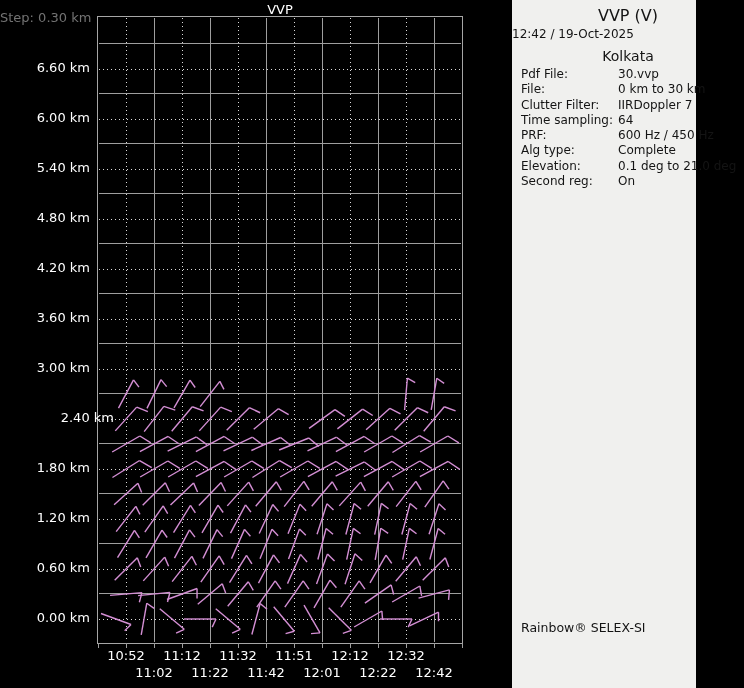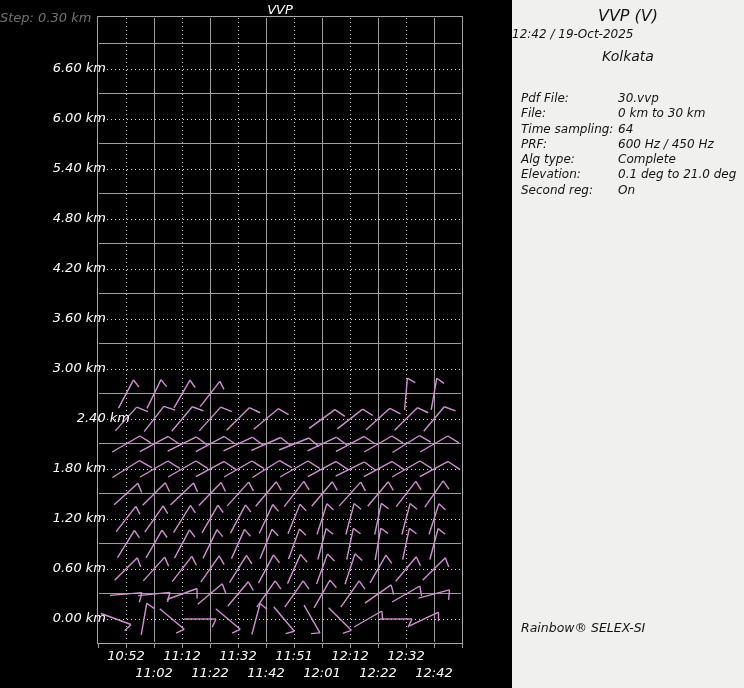--- a/index.html
+++ b/index.html
@@ -1,39 +1,39 @@
 <!DOCTYPE html>
 <html><head>
 <meta charset="utf-8">
 <style>
   html,body{margin:0;padding:0;width:744px;height:688px;overflow:hidden;
     background:#000;font-family:"DejaVu Sans","Liberation Sans",sans-serif;}
-  #stage{position:relative;width:744px;height:688px;background:#000;font-style:italic;}
+  #stage{position:relative;width:744px;height:688px;background:#000;}
   
   #plot-title{position:absolute;left:98px;top:2px;width:364px;text-align:center;
     color:#fff;font-size:13px;}
   #step-label{position:absolute;left:0;top:10px;width:90px;text-align:right;
     color:#737373;font-size:13px;white-space:nowrap;}
-  .y-label{position:absolute;left:16px;width:90px;text-align:right;color:#fff;
+  .y-label{position:absolute;left:0;width:90px;text-align:right;color:#fff;
     font-size:13px;white-space:nowrap;}
   .x-label{position:absolute;width:60px;text-align:center;color:#fff;
     font-size:13px;white-space:nowrap;}
   #plot-area{position:absolute;left:97px;top:16px;width:366px;height:628px;
     border:1px solid #a6a6a6;box-sizing:border-box;background:#000;}
   #plot-svg{position:absolute;left:0;top:0;overflow:visible;}
   
-  #panel{position:absolute;left:512px;top:0;width:232px;height:688px;
+  #panel{position:absolute;left:512px;top:0;width:184px;height:688px;
     background:#f0f0ee;color:#141414;}
   #panel-title{position:absolute;top:6px;left:0;width:232px;text-align:center;
     font-size:16px;}
   #panel-datetime{position:absolute;top:27px;left:0;width:232px;text-align:left;
     font-size:12px;}
   #panel-site{position:absolute;top:48px;left:0;width:232px;text-align:center;
     font-size:14px;}
-  #info-list{position:absolute;top:67px;left:9px;width:218px;font-size:12px;margin-top:24px;}
+  #info-list{position:absolute;top:67px;left:9px;width:218px;font-size:12px;}
   .info-row{display:flex;height:15.3px;line-height:15.3px;white-space:nowrap;}
   .info-label{width:97px;flex:0 0 97px;}
   .info-value{flex:1;}
   #panel-footer{position:absolute;top:620px;left:9px;font-size:12.5px;}
 </style>
 </head>
 <body>
 
 <div id="stage">
 
@@ -583,20 +583,24 @@
     <div id="info-list">
         <div class="info-row">
           <span class="info-label">Pdf File:</span>
           <span class="info-value">30.vvp</span>
         </div>
         <div class="info-row">
           <span class="info-label">File:</span>
           <span class="info-value">0 km to 30 km</span>
         </div>
         <div class="info-row">
+          <span class="info-label">Clutter Filter:</span>
+          <span class="info-value">IIRDoppler 7</span>
+        </div>
+        <div class="info-row">
           <span class="info-label">Time sampling:</span>
           <span class="info-value">64</span>
         </div>
         <div class="info-row">
           <span class="info-label">PRF:</span>
           <span class="info-value">600 Hz / 450 Hz</span>
         </div>
         <div class="info-row">
           <span class="info-label">Alg type:</span>
           <span class="info-value">Complete</span>

